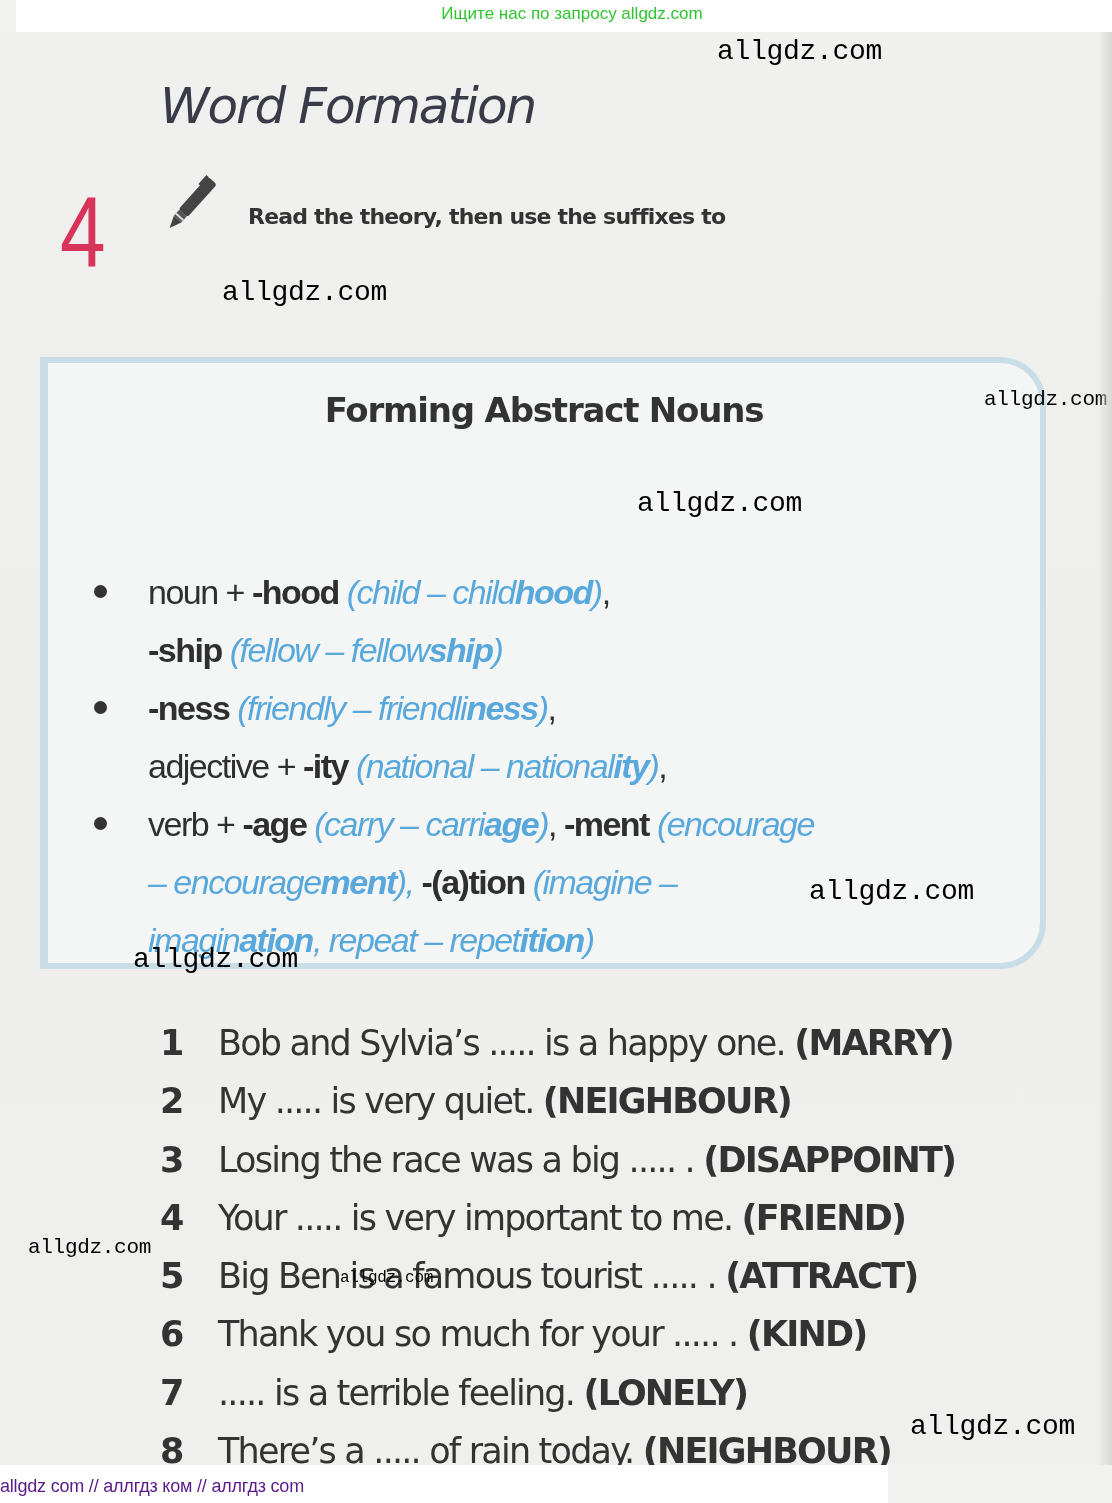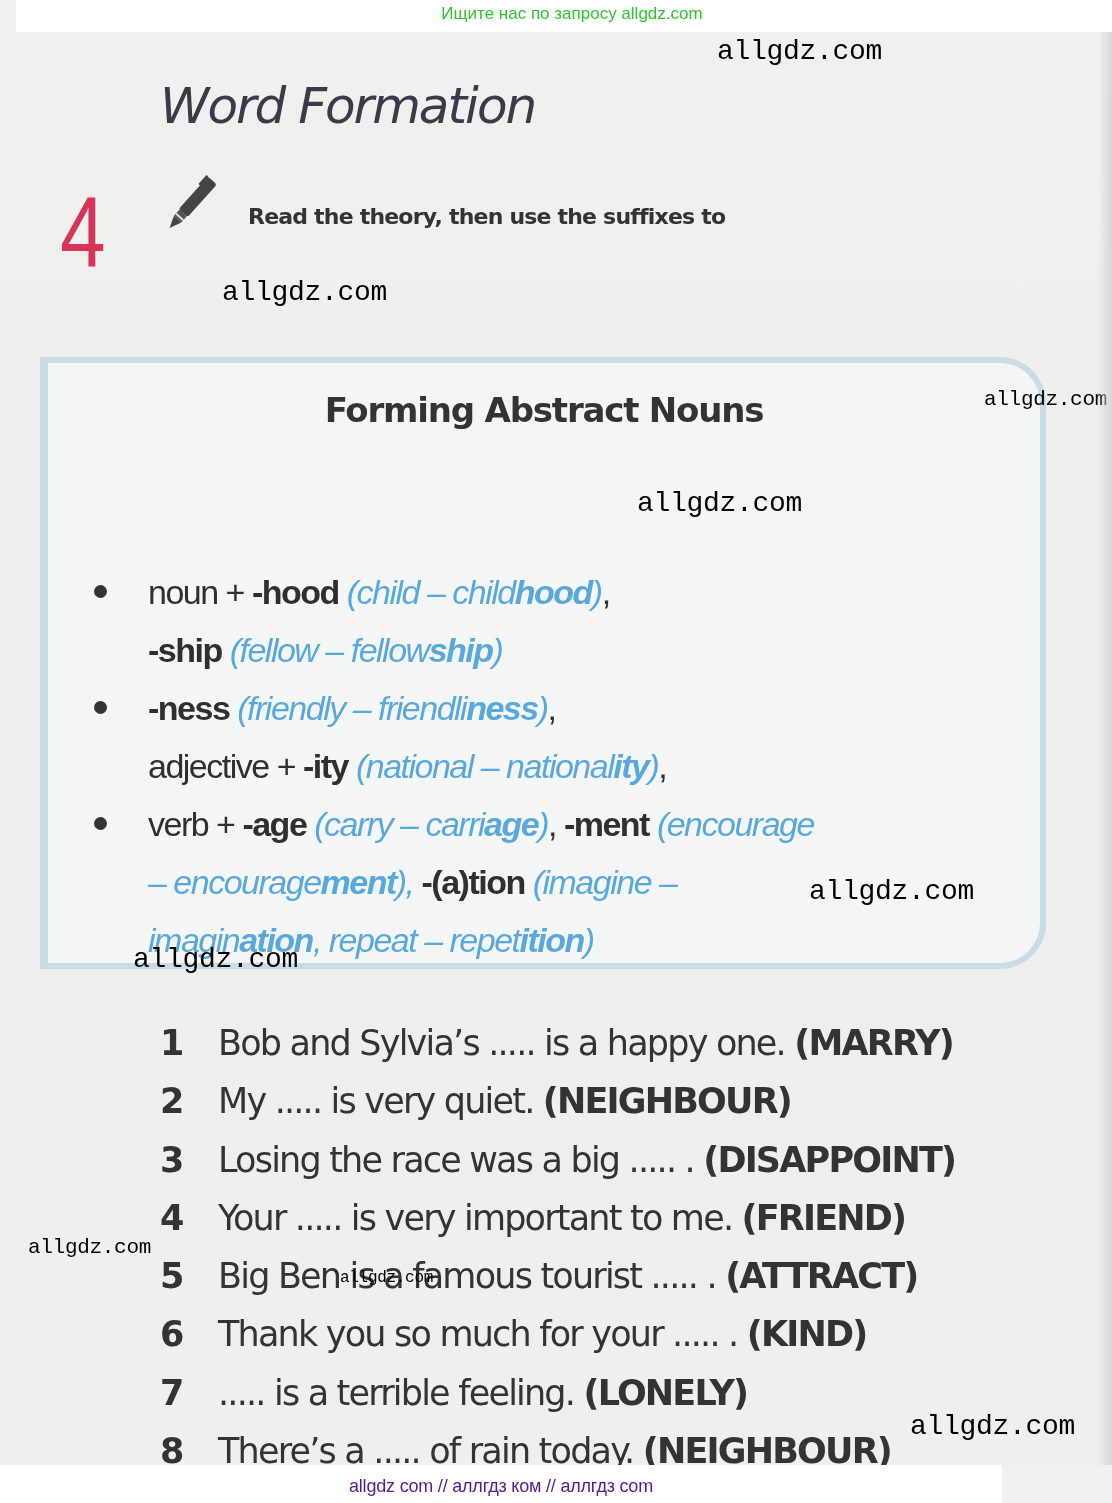--- a/index.html
+++ b/index.html
@@ -80,22 +80,22 @@
   .exercise-list {
     position: absolute; left: 160px; top: 982px; width: 900px;
   }
   .item {
     font-family: "DejaVu Sans", sans-serif; font-size: 35px; line-height: 58.3px;
     color: #333; letter-spacing: -1.8px; white-space: nowrap;
   }
   .item .num { display: inline-block; width: 58px; font-weight: bold; color: #333; }
   .item .word { font-weight: bold; margin-top: 15px; }
   .bottom-banner {
-    position: absolute; left: 0; top: 1465px; width: 1002px; height: 38px;
-    background: #ffffff; text-align: center;
+    position: absolute; left: 0; top: 1465px; width: 888px; height: 38px;
+    background: #ffffff; 
     font-family: "Liberation Sans", sans-serif; font-size: 18px; color: #5a1a8a;
     line-height: 42px; letter-spacing: -0.2px;
   }
 </style>
 </head>
 <body>
 
 <div class="top-banner">Ищите нас по запросу allgdz.com</div>
 
 <div class="page">

